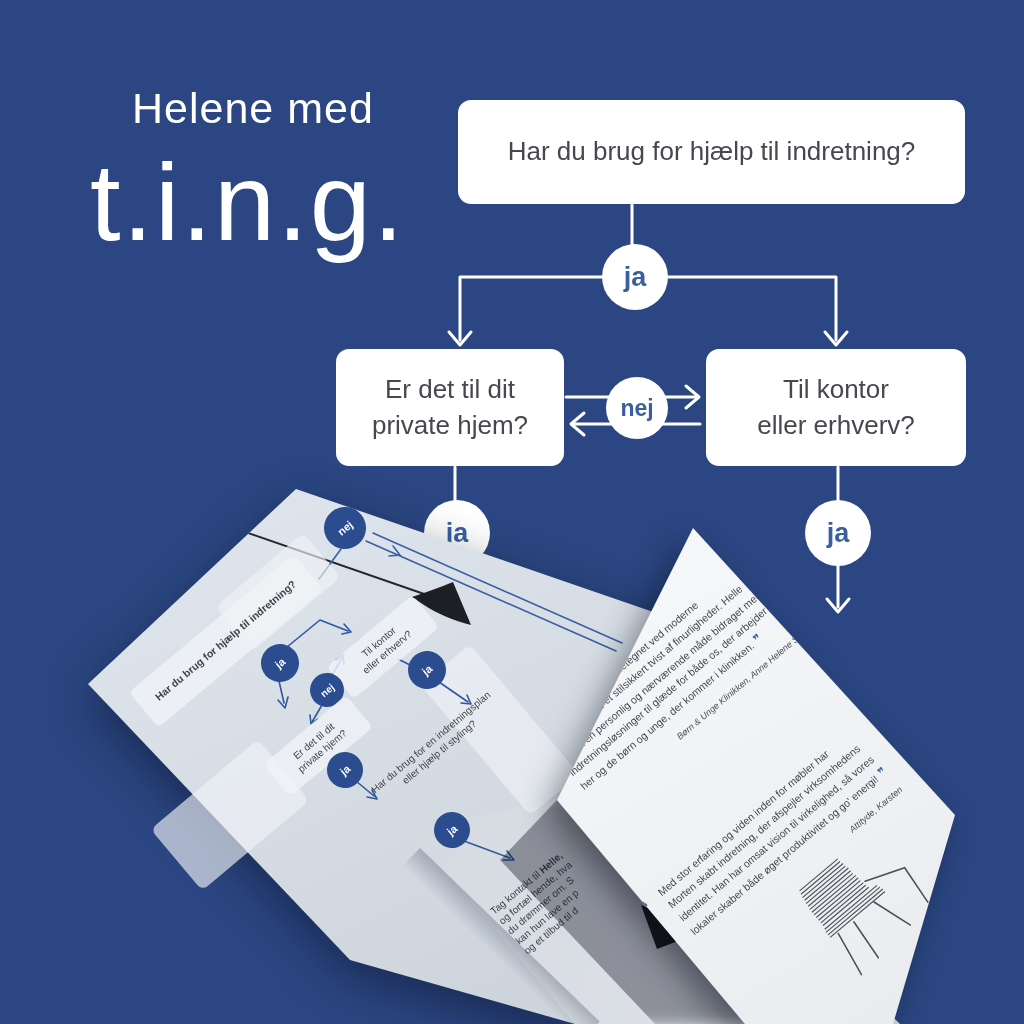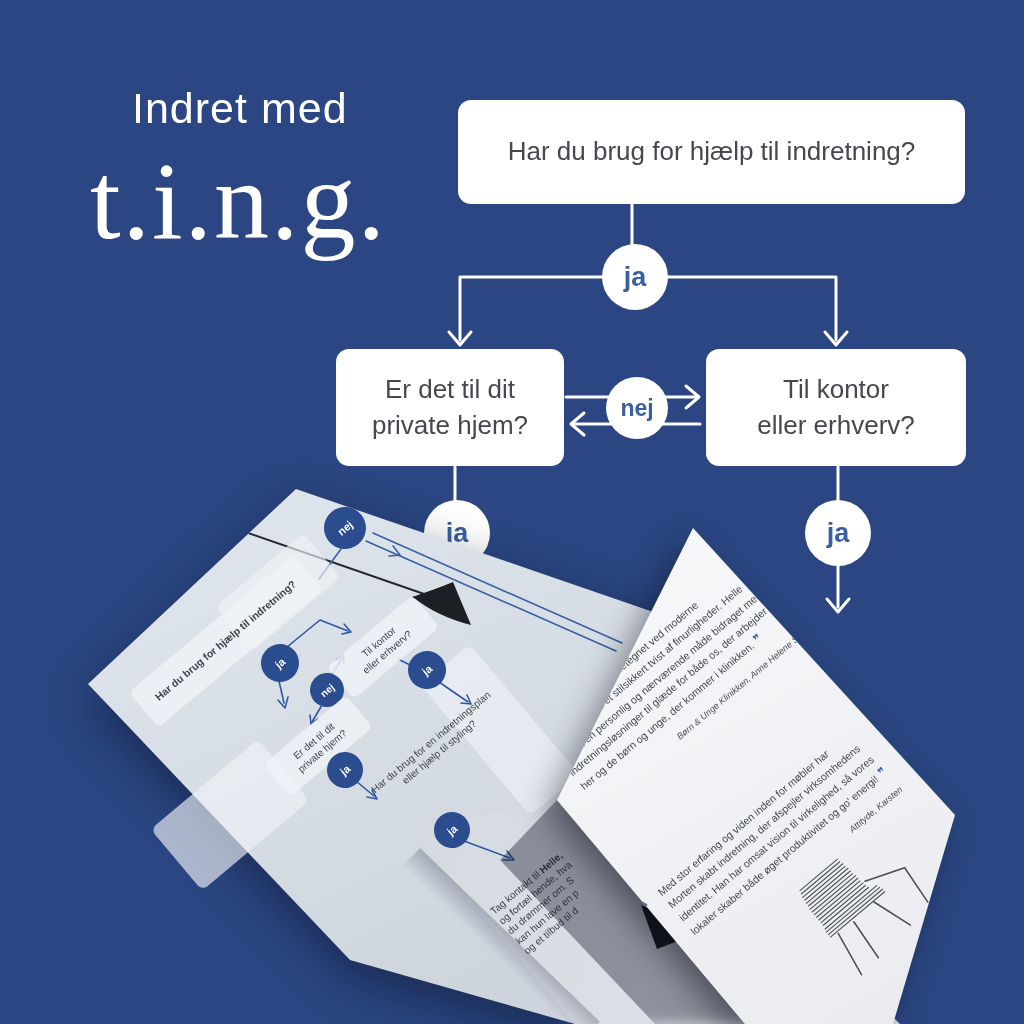--- a/index.html
+++ b/index.html
@@ -2,21 +2,21 @@
 <html><head>
 <meta charset="utf-8">
 <style>
   html,body{margin:0;padding:0;background:#1d2f57;}
   .stage{position:relative;width:1024px;height:1024px;overflow:hidden;
          font-family:"Liberation Sans",sans-serif;}
   
   .tagline{position:absolute;left:132px;top:84px;color:#fff;font-size:43px;
            font-weight:500;letter-spacing:1px;}
   .brand{position:absolute;left:90px;top:138px;color:#fff;font-size:110px;
-         font-family:Liberation Serif, serif;letter-spacing:2px;}
+         font-family:Liberation Sans, sans-serif;letter-spacing:2px;}
   
   .fc-box{position:absolute;background:#fff;border-radius:13px;display:flex;
           align-items:center;justify-content:center;text-align:center;
           color:#45484e;font-size:26px;line-height:1.35;white-space:pre-line;}
   .fc-circle{position:absolute;background:#fff;border-radius:50%;display:flex;
              align-items:center;justify-content:center;color:#3a5fa0;font-weight:700;}
   .c66{width:66px;height:66px;font-size:27px;}
   .c62{width:62px;height:62px;font-size:23px;}
   svg.layer{position:absolute;left:0;top:0;}
   
@@ -57,21 +57,21 @@
   .q-open{position:absolute;left:-24px;top:-1px;color:#3a5fa5;font-size:16px;}
   .q-close{color:#3a5fa5;font-size:13px;margin-left:4px;}
   .q-attr{font-size:9px;font-style:italic;color:#4a4e54;text-align:right;
           padding-right:52px;margin-top:8px;white-space:nowrap;}
 </style>
 </head>
 <body>
 
 <div class="stage" id="stage" style="background: rgb(43, 70, 130);">
 
-  <div class="tagline">Indret med</div>
+  <div class="tagline">Helene med</div>
   <div class="brand">t.i.n.g.</div>
 
   <svg class="layer" width="1024" height="1024">
     <g stroke="#ffffff" stroke-width="3" fill="none" stroke-linecap="round" stroke-linejoin="round">
       <path d="M632,205 L632,246"></path>
       <path d="M603,277 L460,277 L460,340"></path>
       <path d="M449,332 L460,345 L471,332"></path>
       <path d="M668,277 L836,277 L836,340"></path>
       <path d="M825,332 L836,345 L847,332"></path>
       <path d="M566,397 L697,397"></path>

